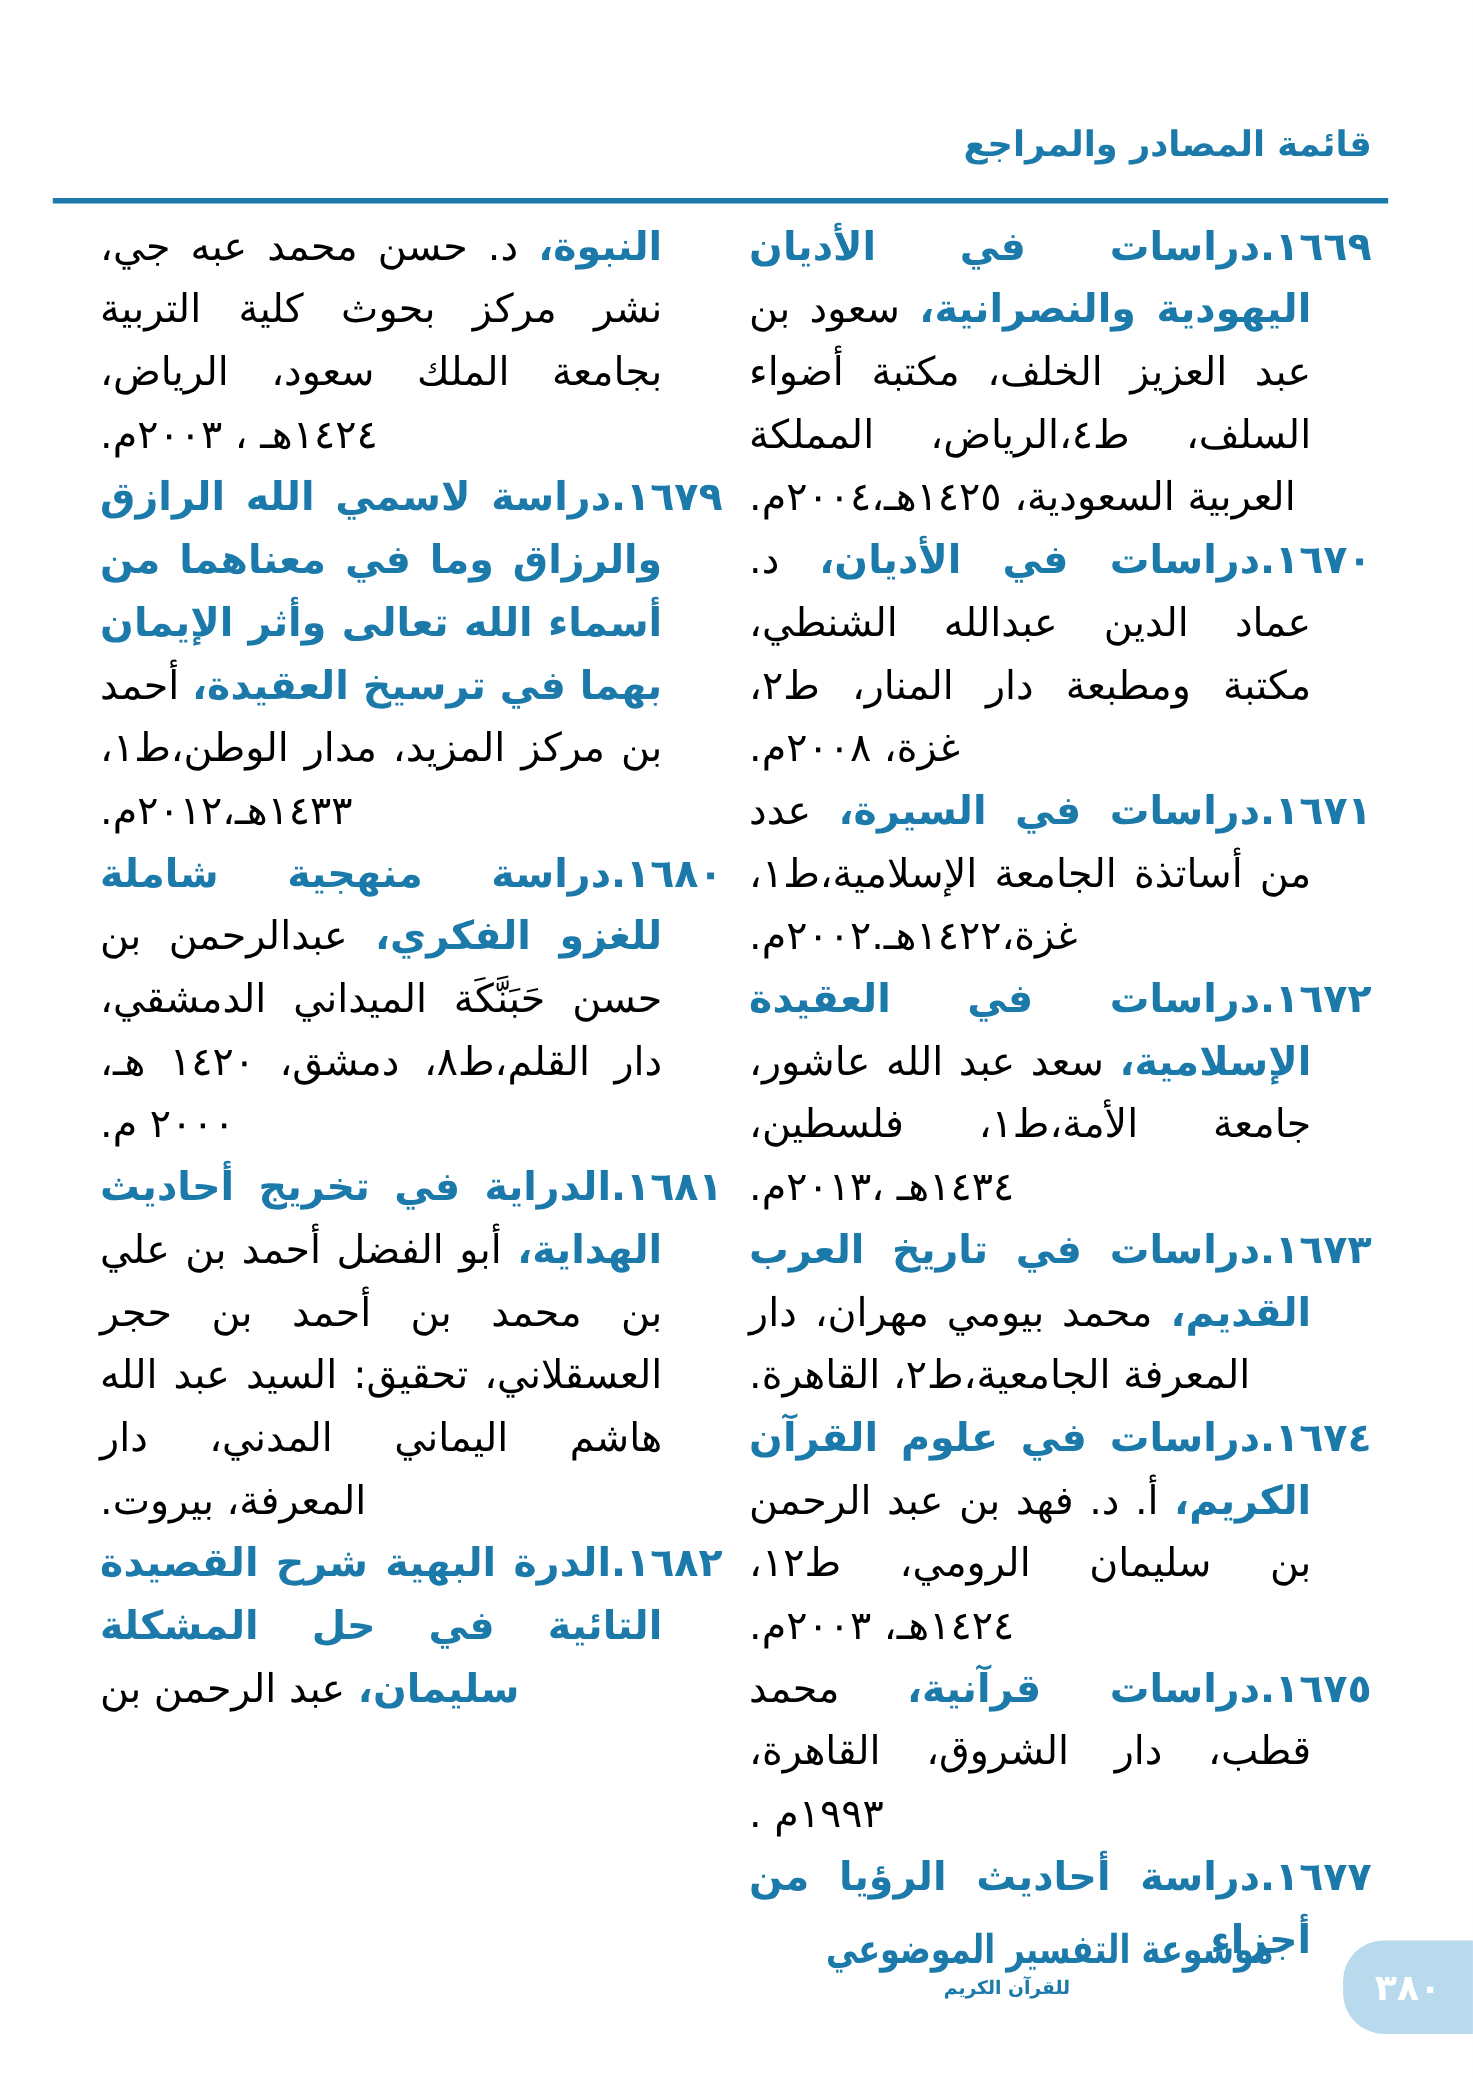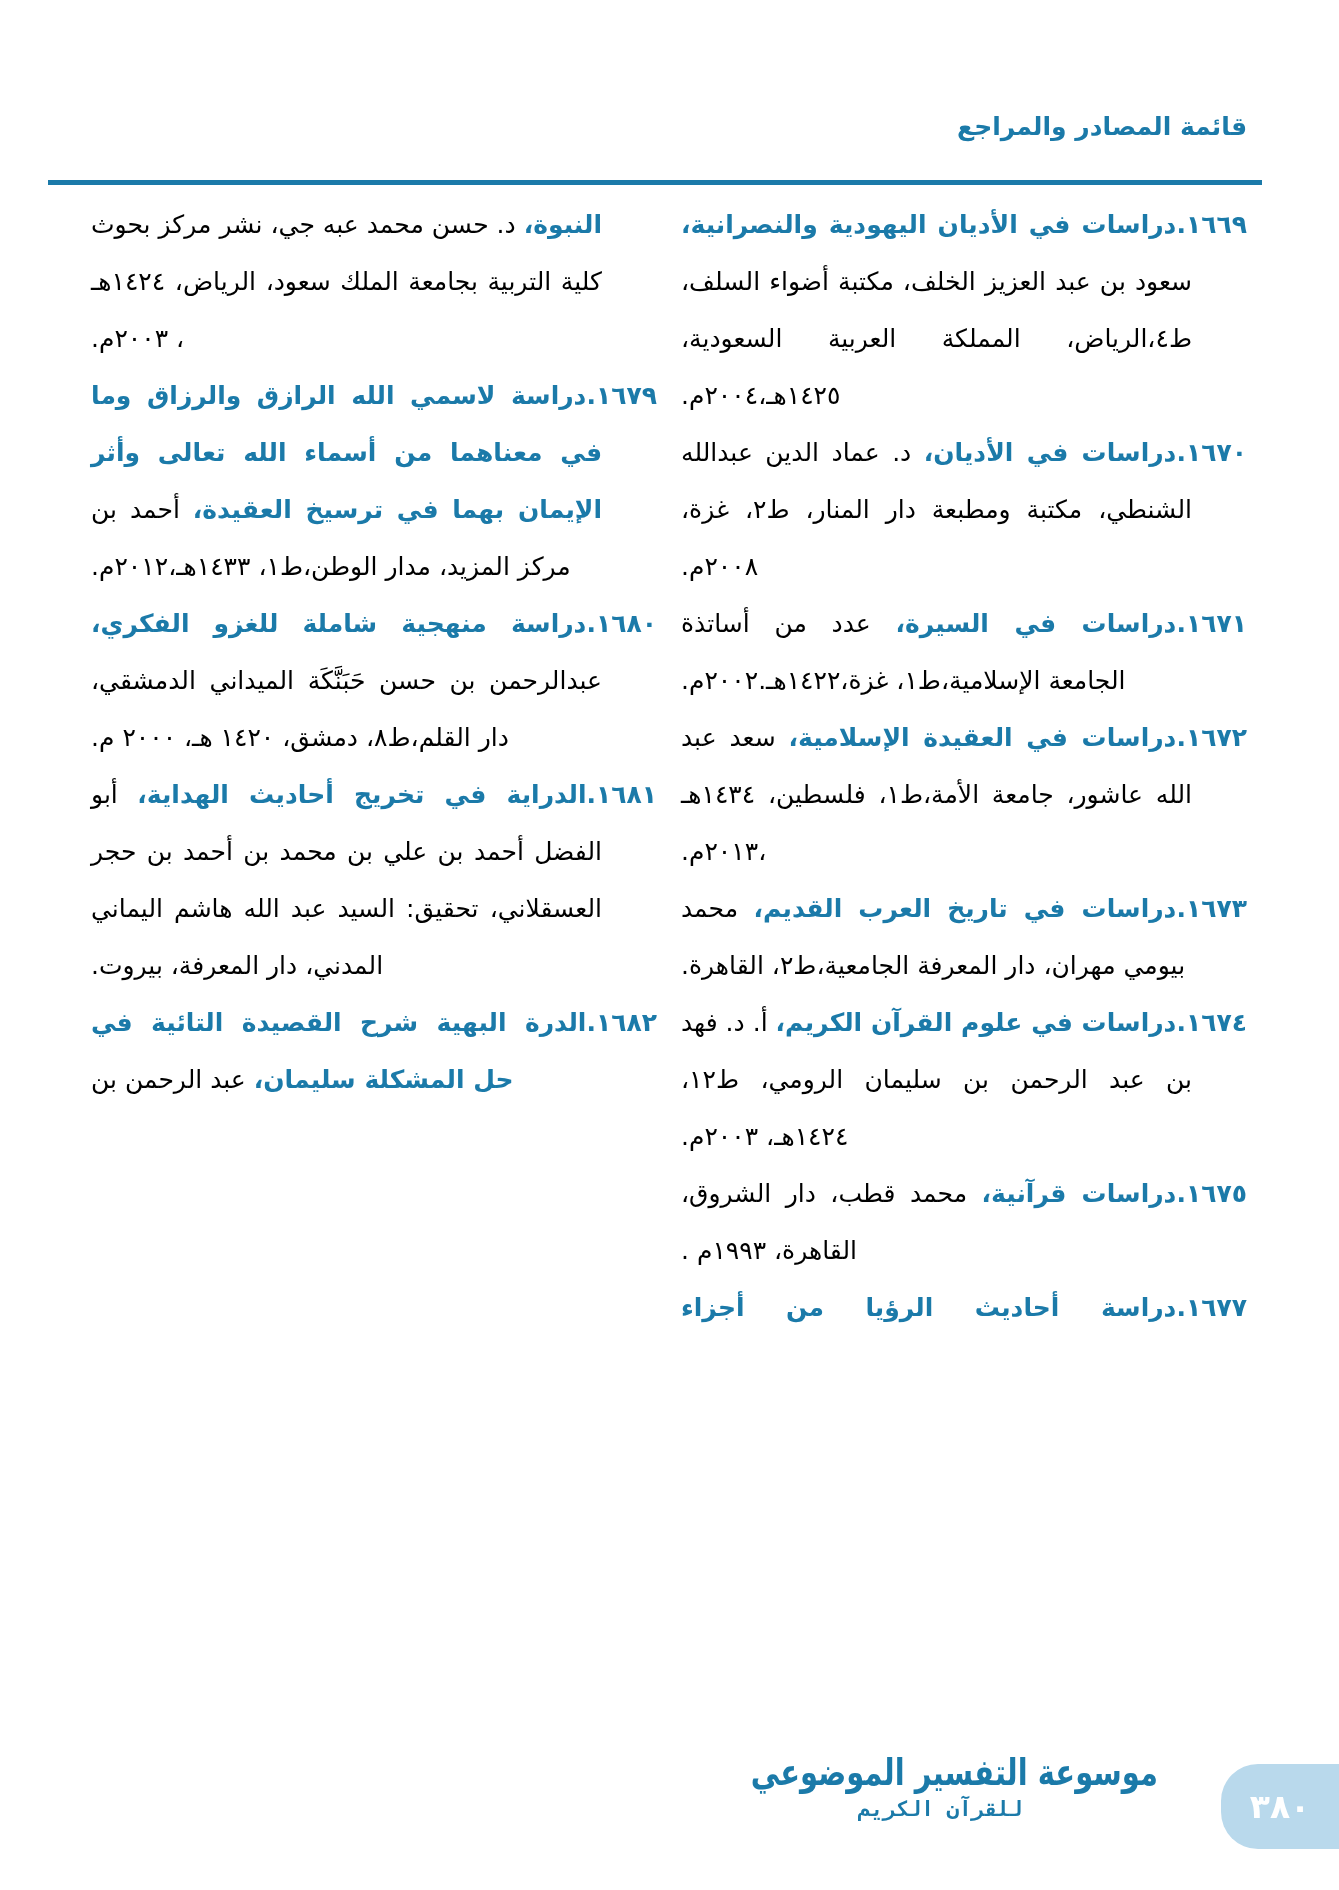--- a/index.html
+++ b/index.html
@@ -16,21 +16,21 @@
     margin:0 auto;
     background:#ffffff;
     direction:rtl;
     font-family:"DejaVu Sans","Liberation Sans",sans-serif;
     overflow:hidden;
   }
   .header-title{
     position:absolute;
     top:112px;right:92px;
     color:var(--accent);
-    font-size:25px;
+    font-size:32px;
     font-weight:bold;
     letter-spacing:-1px;
     white-space:nowrap;
   }
   .header-rule{
     position:absolute;
     top:180px;left:48px;
     width:1214px;height:5px;
     background:var(--accent);
   }
@@ -39,21 +39,21 @@
     top:196px;right:92px;
     width:1156px;
     display:flex;
     gap:24px;
     align-items:flex-start;
   }
   .col{width:566px;}
   .entry{
     margin:0;
     color:var(--body-text);
-    font-size:25px;
+    font-size:36px;
     line-height:57px;
     text-align:justify;
     text-align-last:left;
     -moz-text-align-last:left;
     padding-right:55px;
     text-indent:-55px;
   }
   .entry.no-num{text-indent:0;}
   .entry.stretch-last{text-align-last:justify;-moz-text-align-last:justify;}
   .num,.title{color:var(--accent);font-weight:bold;}
@@ -66,25 +66,24 @@
     line-height:1.15;
   }
   .logo-main{
     font-size:29px;
     font-weight:bold;
     white-space:nowrap;
     transform:scaleY(1.25);
     transform-origin:center top;
   }
   .logo-sub{
-    font-size:21px;
+    font-size:17px;
     font-weight:bold;
     margin-top:14px;
     white-space:nowrap;
-    font-family:Liberation Mono, monospace;
   }
   .page-badge{
     position:absolute;
     top:1764px;right:0;
     width:118px;height:85px;
     background:var(--badge-bg);
     border-radius:37px 0 0 37px;
     display:flex;
     align-items:center;
     justify-content:center;

